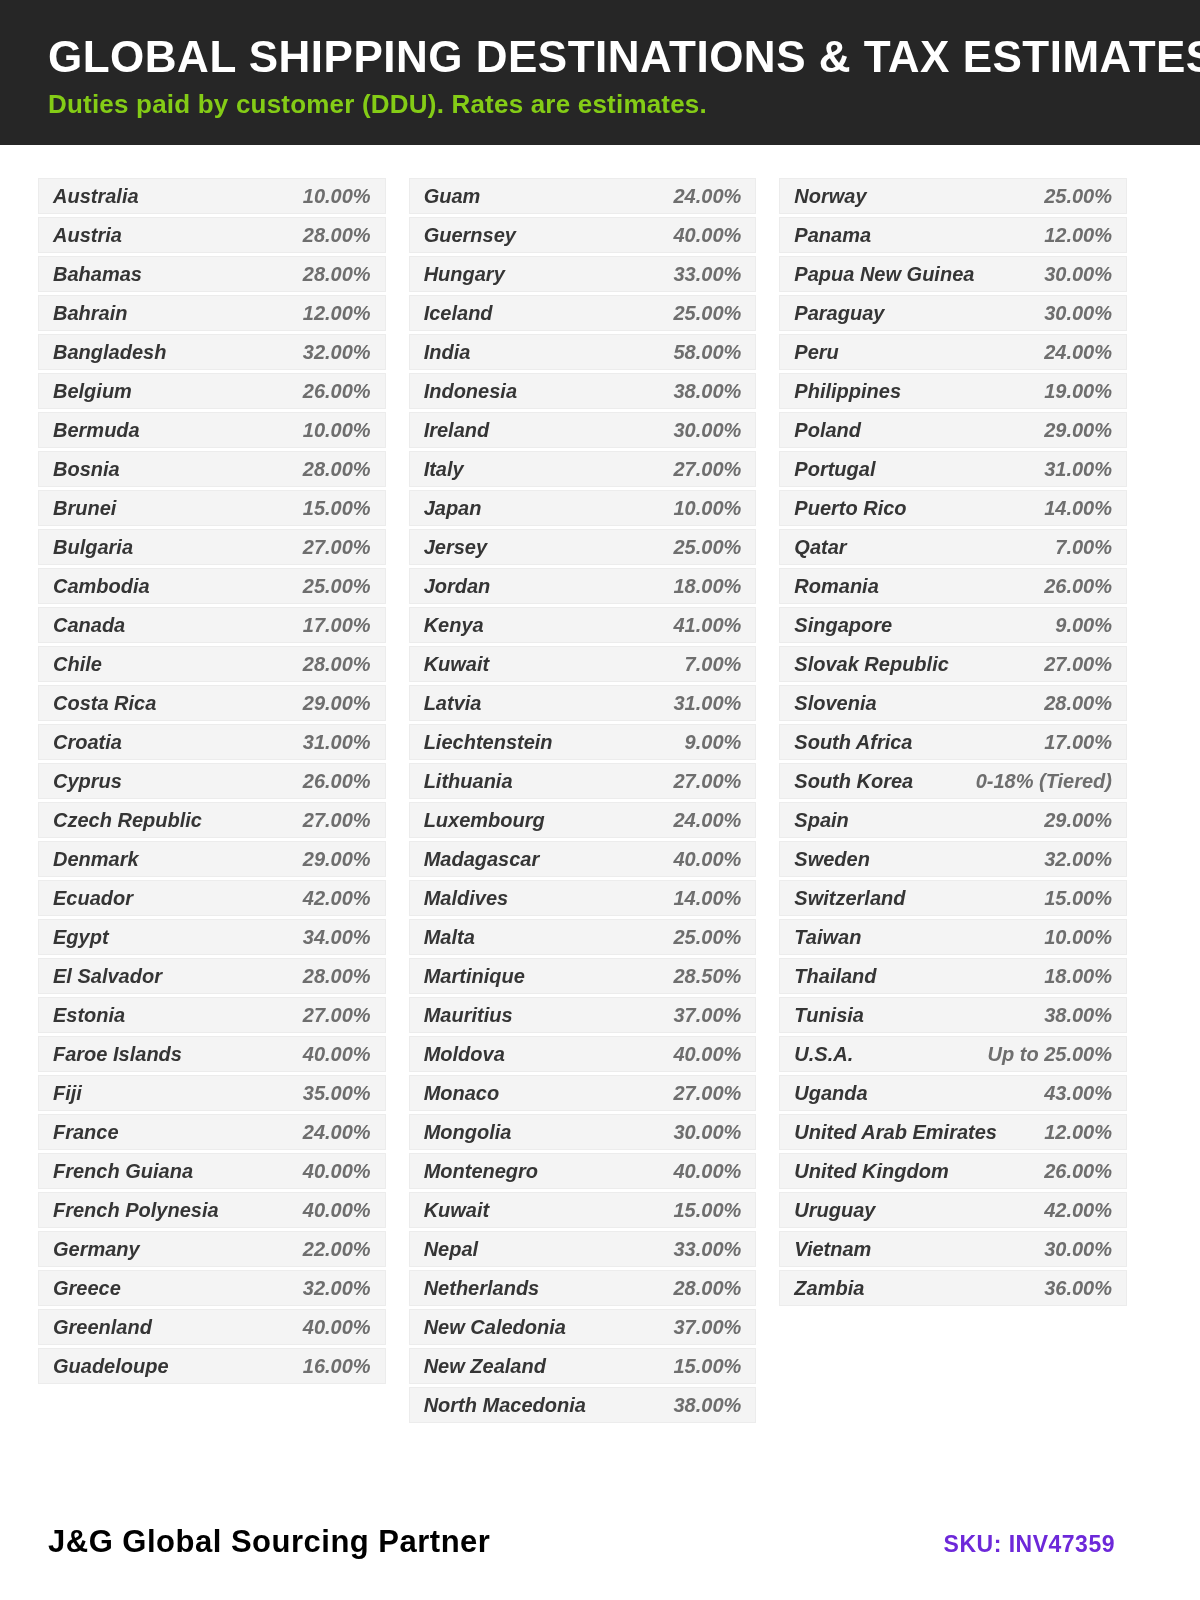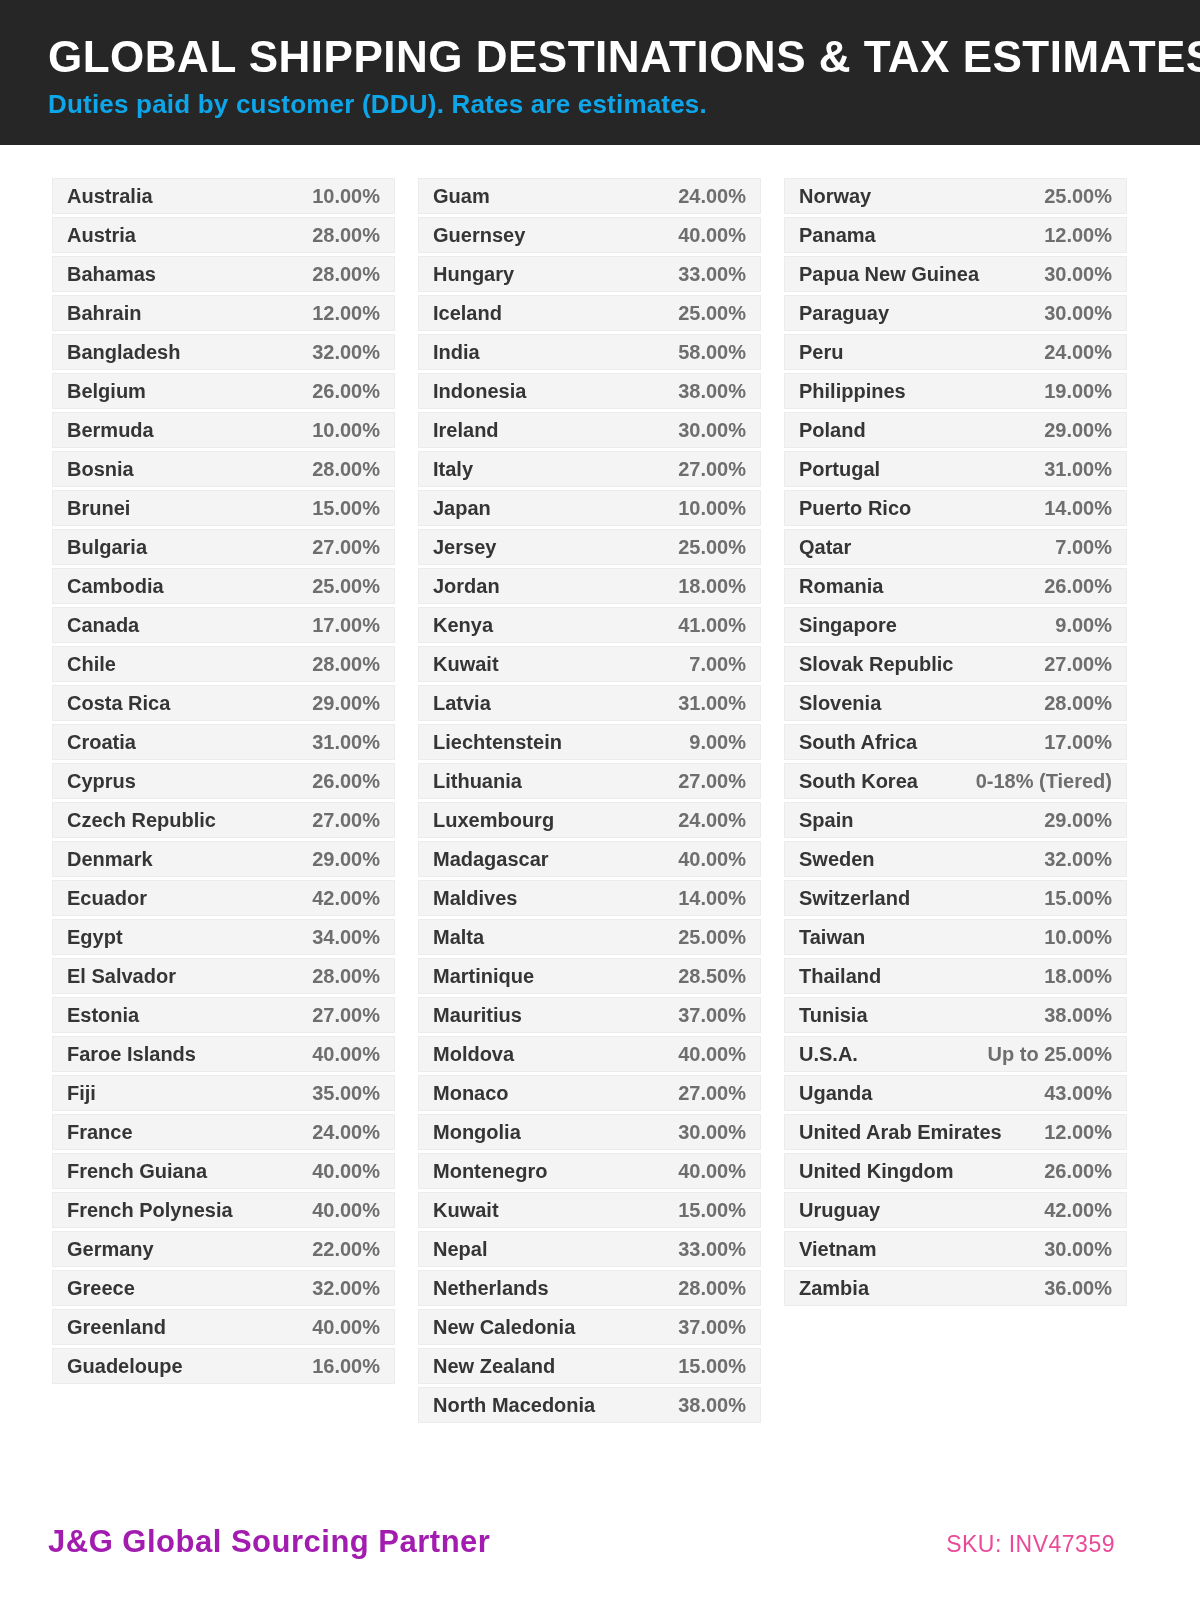--- a/index.html
+++ b/index.html
@@ -17,33 +17,34 @@
     margin:0;
     color:#ffffff;
     font-size:44px;
     line-height:1.05;
     font-weight:800;
     letter-spacing:0.5px;
     white-space:nowrap;
   }
   .hdr p {
     margin:9px 0 0 0;
-    color:#0ea5e9;
+    color:#84cc16;
     font-size:26px;
     font-weight:700;
     letter-spacing:0.2px;
   }
 
   
   .cols {
-    margin:33px 73px 0 52px;
+    margin:33px 73px 0 38px;
     display:grid;
     grid-template-columns:1fr 1fr 1fr;
     column-gap:23px;
     align-items:start;
+    font-style:italic;
   }
   .row {
     height:36px;
     box-sizing:border-box;
     background:#f4f4f4;
     border:1px solid #ececec;
     margin-bottom:3px;
     display:flex;
     justify-content:space-between;
     align-items:center;
@@ -69,27 +70,27 @@
     left:48px;
     right:85px;
     top:1524px;
     display:flex;
     justify-content:space-between;
     align-items:baseline;
   }
   .brand {
     font-size:31px;
     font-weight:700;
-    color:#a21caf;
+    color:#000000;
     letter-spacing:0.5px;
   }
   .sku {
     font-size:23px;
-    font-weight:400;
-    color:#ec4899;
+    font-weight:700;
+    color:#6d28d9;
     letter-spacing:0.5px;
   }
 </style>
 </head>
 <body>
 
 <div class="page">
 
   <header class="hdr">
     <h1>GLOBAL SHIPPING DESTINATIONS &amp; TAX ESTIMATES</h1>

